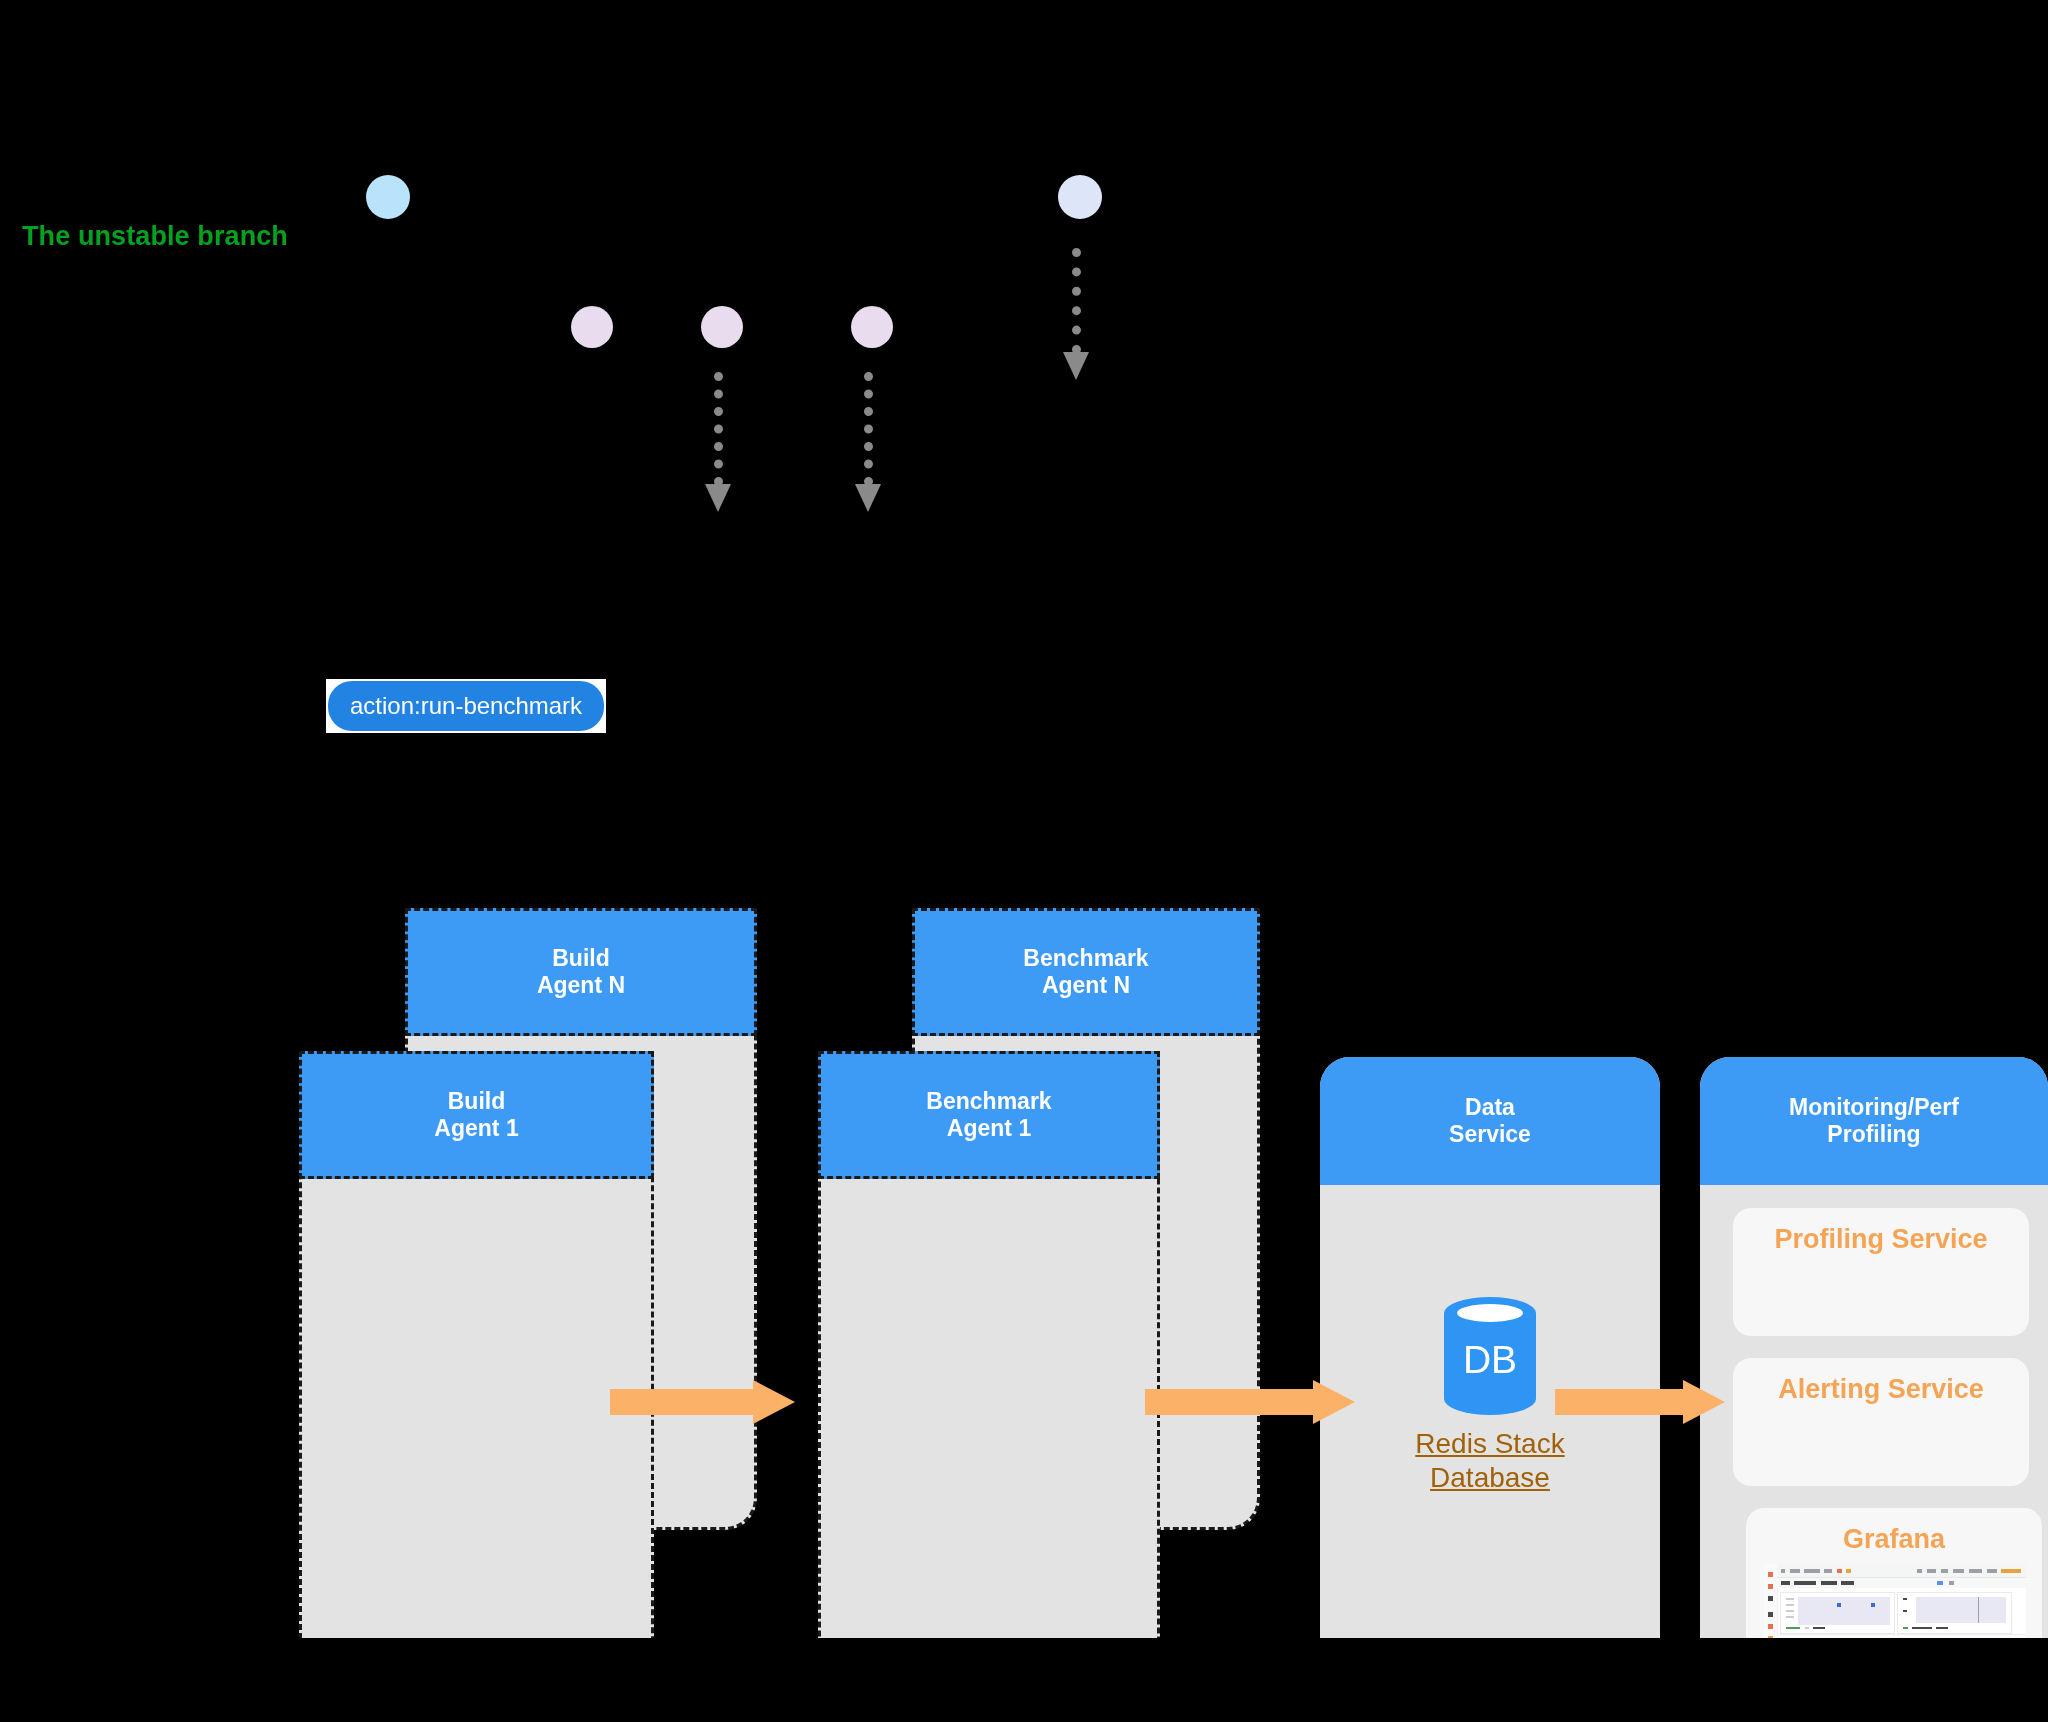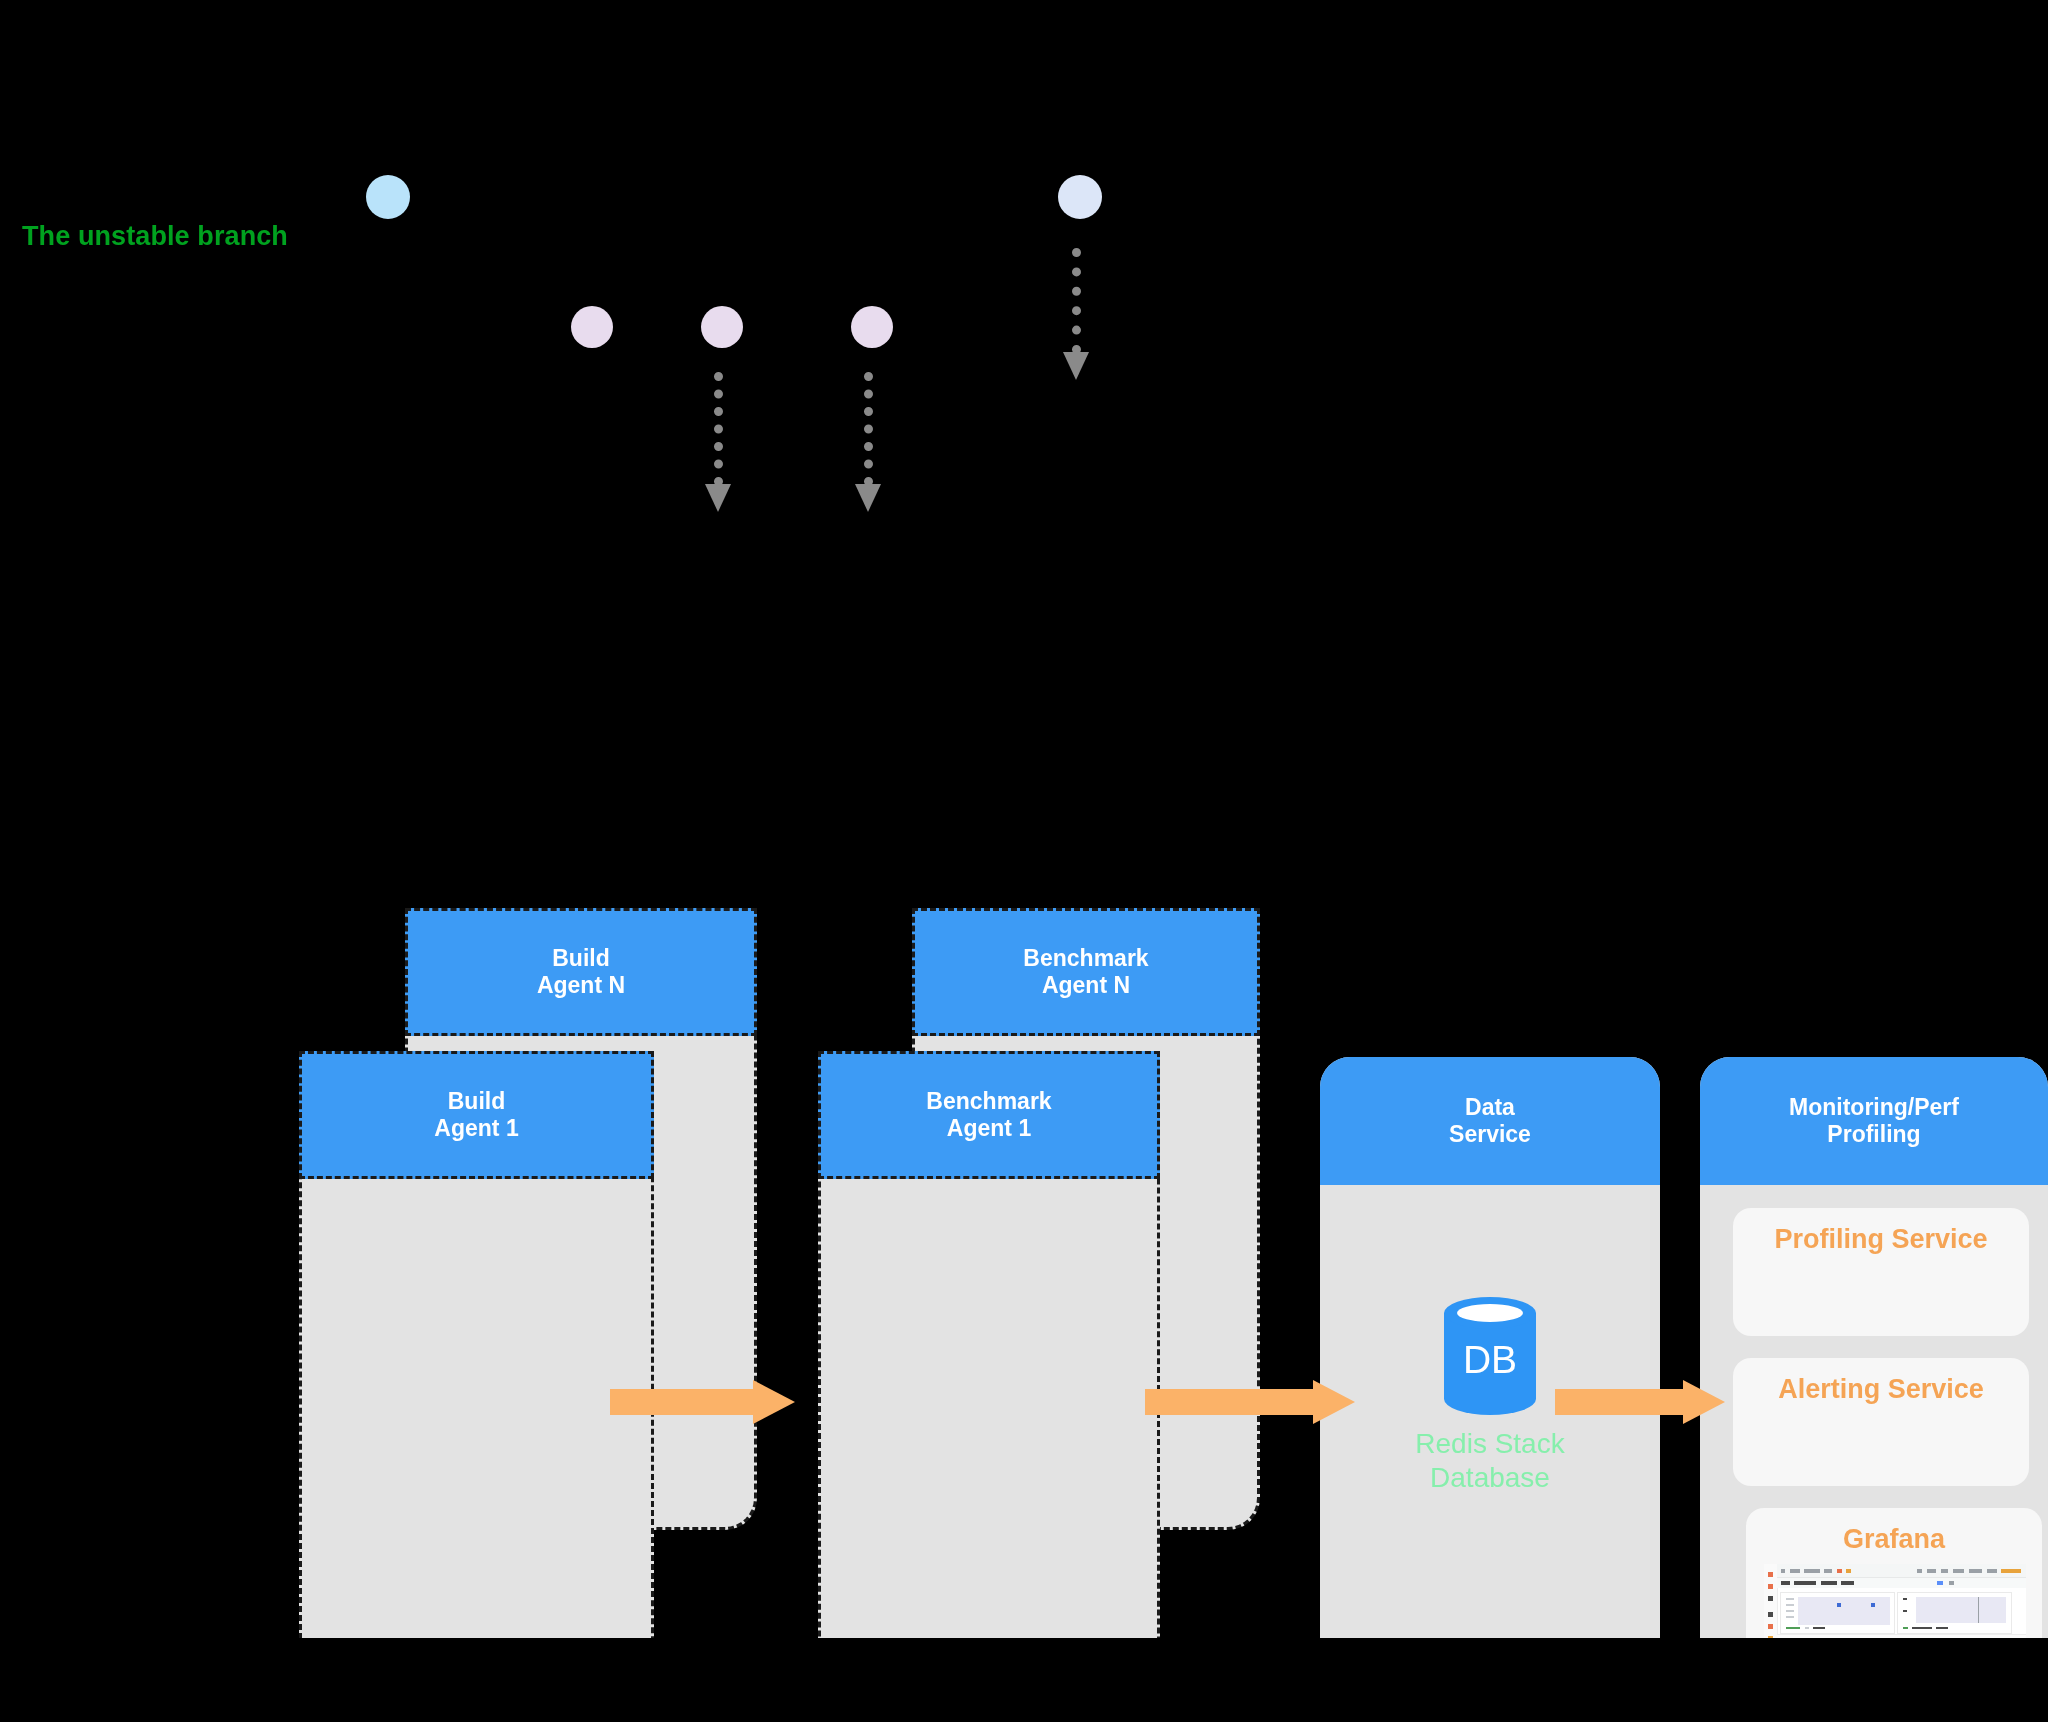--- a/index.html
+++ b/index.html
@@ -132,24 +132,25 @@
     border-bottom: 22px solid transparent;
     border-left: 42px solid #FBB268;
   }
 
   
   .db-wrap {
     position: absolute;
     text-align: center;
   }
   .db-caption {
-    color: #86efac;
+    color: #a16207;
     font-size: 28px;
     line-height: 1.22;
     margin-top: 10px;
+    text-decoration: underline;
   }
 
   
   .sub-card {
     position: absolute;
     background: #F7F7F7;
     border-radius: 18px;
     box-sizing: border-box;
     text-align: center;
   }
@@ -232,20 +233,23 @@
   </div>
   <div class="dotted-arrow" style="left:864px; top:372px; height:140px;">
     <span class="shaft"></span>
       <span class="head"></span>
   </div>
   <div class="dotted-arrow" style="left:1072px; top:248px; height:132px;">
     <span class="shaft"></span>
       <span class="head"></span>
   </div>
 
+  <div class="pill-wrap" style="left:326px; top:679px;">
+    <div class="pill">action:run-benchmark</div>
+  </div>
 
   <div class="card dashed" style="left:405px; top:908px; width:352px; height:622px;"></div>
   <div class="card-header dashed" style="left:405px; top:908px; width:352px; height:128px;">
     <span>
       <span class="hl">Build</span>
       <span class="hl">Agent N</span>
     </span>
   </div>
 
   <div class="card dashed" style="left:299px; top:1051px; width:355px; height:650px;"></div>

